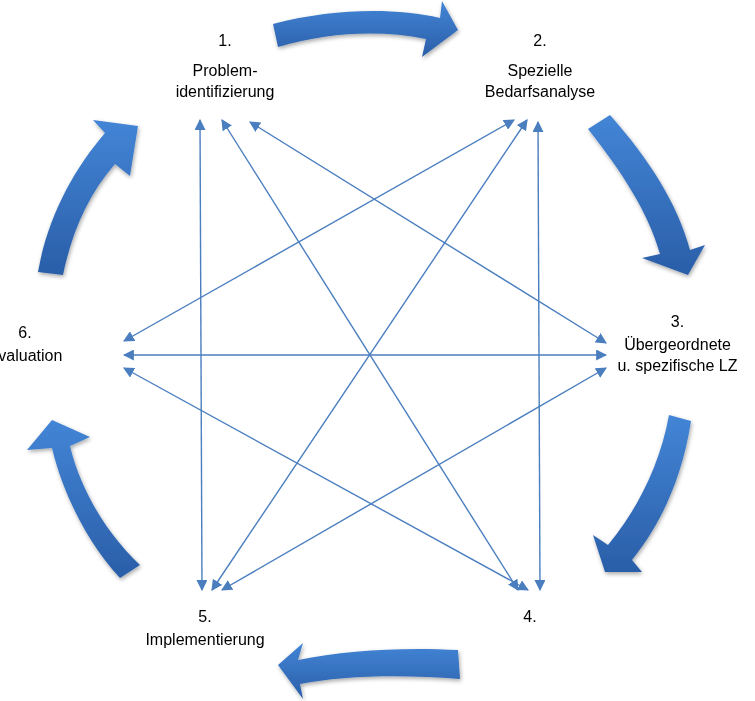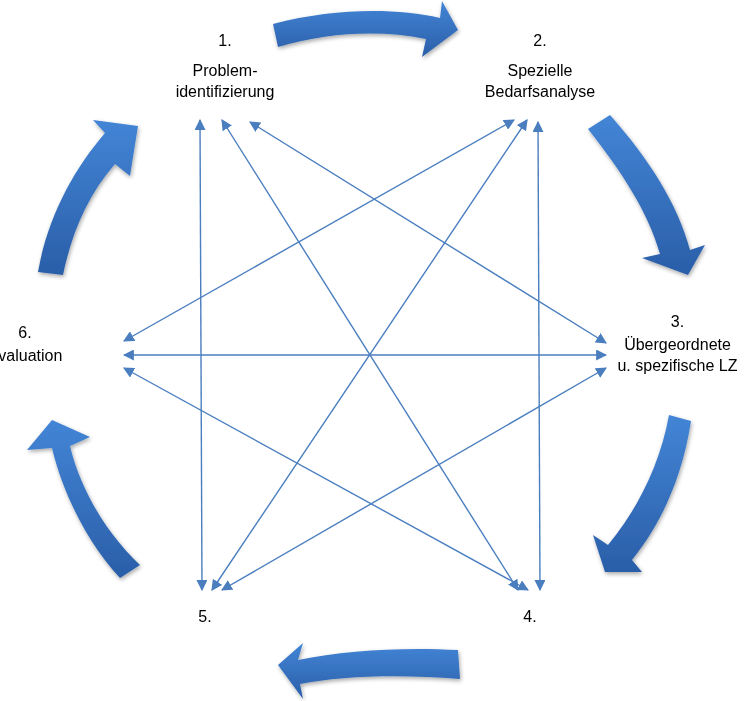--- a/index.html
+++ b/index.html
@@ -86,17 +86,18 @@
 <div class="node" id="n3">
   <span class="num">3.</span>
   <span class="lbl">Übergeordnete
 u. spezifische LZ</span>
 </div>
 <div class="node" id="n4">
   <span class="num">4.</span>
 </div>
 <div class="node" id="n5">
   <span class="num">5.</span>
+  <span class="lbl">Implementierung</span>
 </div>
 <div class="node" id="n6">
   <span class="num">6.</span>
   <span class="lbl">Evaluation</span>
 </div>
 
 </body></html>

